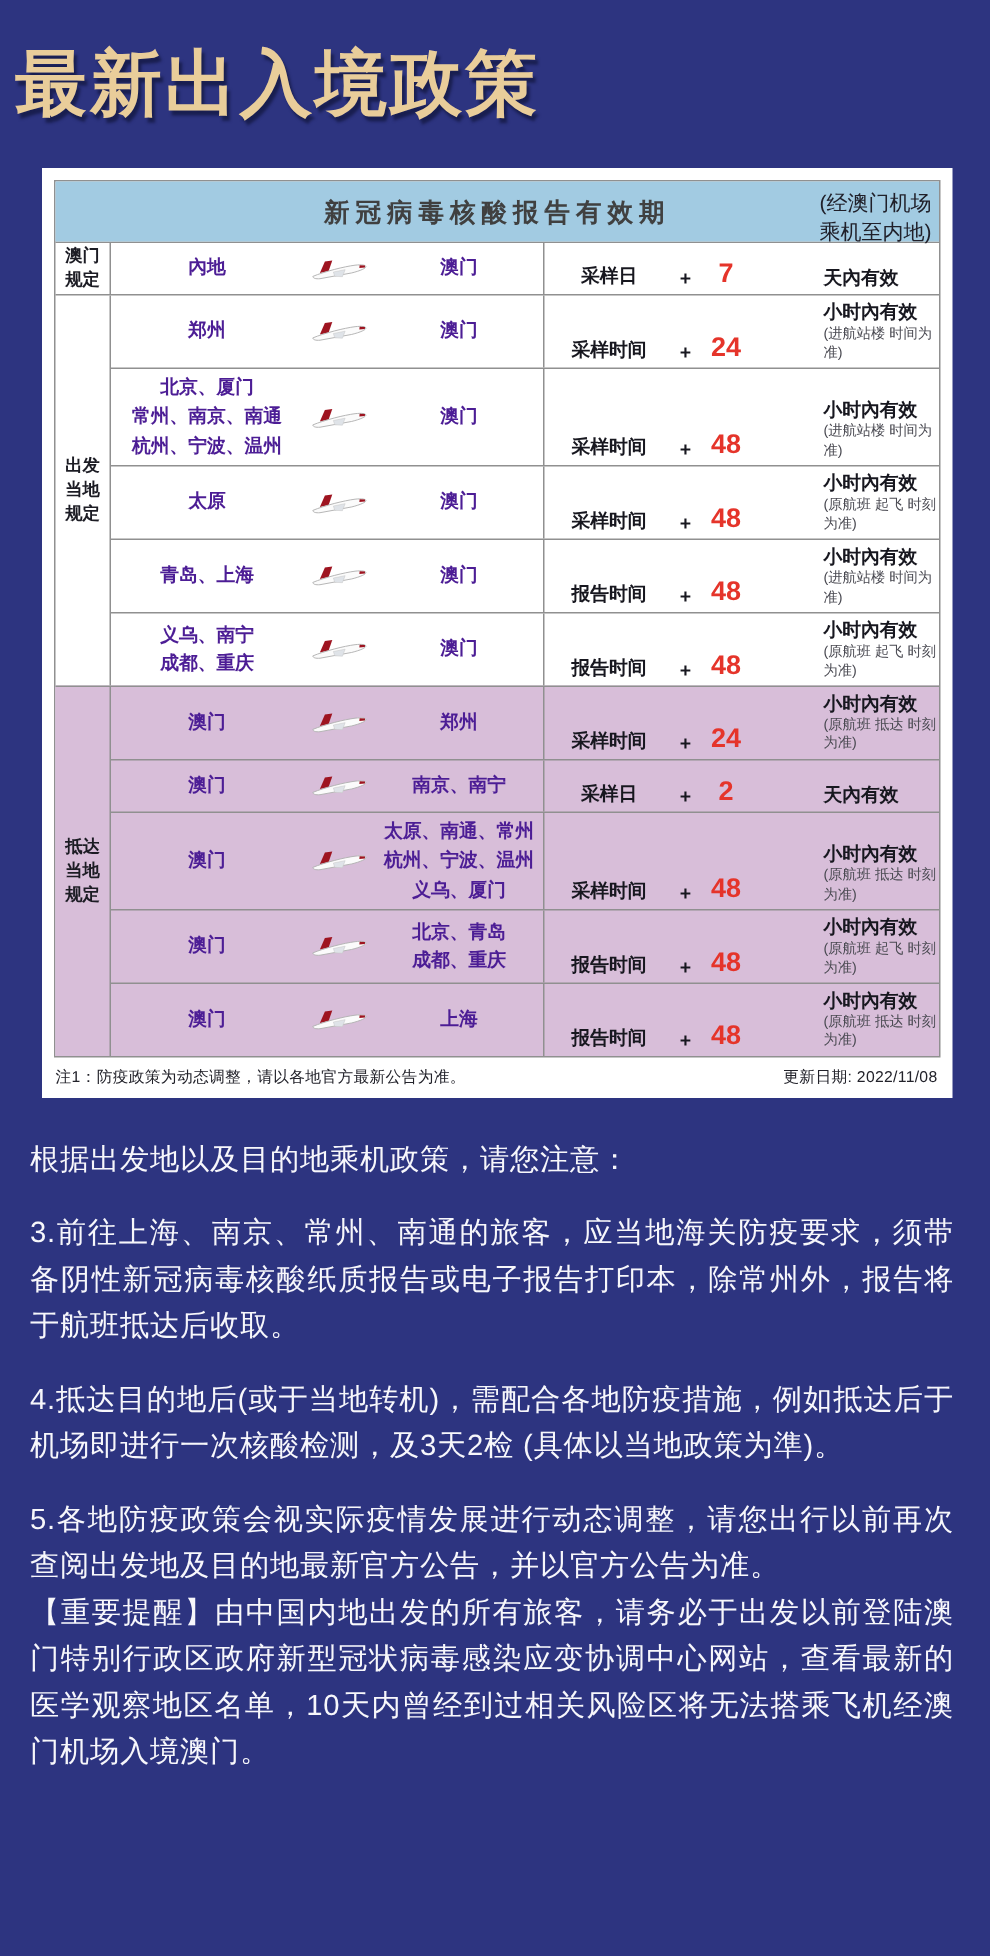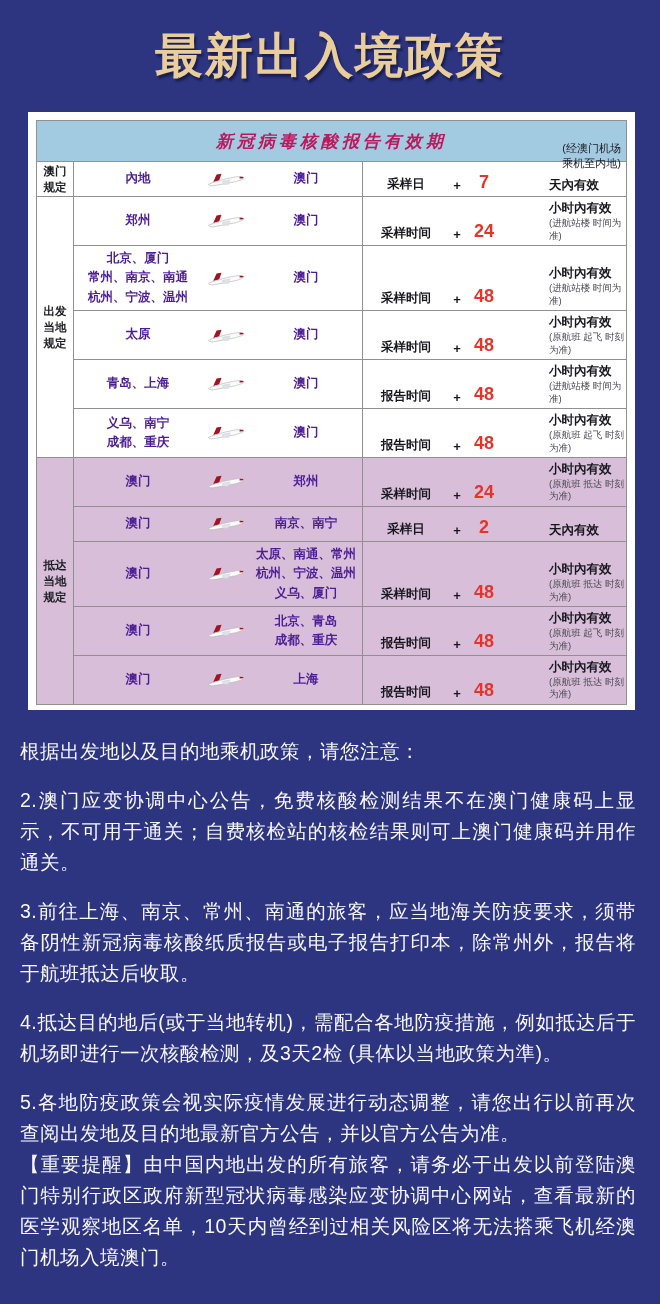--- a/index.html
+++ b/index.html
@@ -7,21 +7,20 @@
     width:660px; min-height:1304px;
     background:#2d3480;
     font-family:"Liberation Sans","DejaVu Sans",sans-serif;
     -webkit-font-smoothing:antialiased;
   }
   .page { position:relative; width:660px; min-height:1304px; overflow:hidden; }
 
   
   .page-title {
     margin:24px 10px 24px; padding:0;
-    text-align:center;
     color:#e9cd9a;
     font-size:48px; font-weight:900; letter-spacing:2px;
     text-shadow:2px 3px 2px rgba(10,12,40,0.55);
     white-space:nowrap;
   }
 
   
   .card {
     margin:0 25px 0 28px;
     background:#ffffff;
@@ -29,25 +28,25 @@
   }
   .tbl { border:1px solid #909090; }
 
   .thead {
     position:relative;
     background:#a2cbe2;
     height:40px;
     display:flex; align-items:center; justify-content:center;
   }
   .thead-title {
-    font-size:17px; font-weight:800; letter-spacing:4px; color:#be185d;font-style:italic;
+    font-size:17px; font-weight:800; letter-spacing:4px; color:#404040;
   }
   .thead-note {
-    position:absolute; right:5px; top:20px;
-    font-size:11px; line-height:1.35; text-align:right;
+    position:absolute; right:5px; top:5px;
+    font-size:14px; line-height:1.35; text-align:right;
     color:#20202a; white-space:pre-line; letter-spacing:0;
   }
 
   .sect { display:flex; border-top:1px solid #909090; }
   .catcell {
     width:36px; flex:0 0 36px;
     border-right:1px solid #909090;
     display:flex; align-items:center; justify-content:center;
     text-align:center;
     font-size:11.5px; font-weight:700; line-height:1.4;
@@ -397,24 +396,27 @@
               <span class="v-text">
                   <span class="v-unit">小时內有效</span>
                   <span class="v-cap">(原航班 抵达 时刻为准)</span>
                 </span>
             </div>
           </div>
         </div>
       </div>
     </div>
 
+    <div class="tfoot">
+      <span>注1：防疫政策为动态调整，请以各地官方最新公告为准。</span>
+      <span>更新日期: 2022/11/08</span>
+    </div>
   </div>
 
   <div class="notes">
     <p>根据出发地以及目的地乘机政策，请您注意：</p>
-    <p>2.澳门应变协调中心公告，免费核酸检测结果不在澳门健康码上显示，不可用于通关；自费核检站的核检结果则可上澳门健康码并用作通关。</p>
     <p>3.前往上海、南京、常州、南通的旅客，应当地海关防疫要求，须带备阴性新冠病毒核酸纸质报告或电子报告打印本，除常州外，报告将于航班抵达后收取。</p>
     <p>4.抵达目的地后(或于当地转机)，需配合各地防疫措施，例如抵达后于机场即进行一次核酸检测，及3天2检 (具体以当地政策为準)。</p>
     <p class="no-gap">5.各地防疫政策会视实际疫情发展进行动态调整，请您出行以前再次查阅出发地及目的地最新官方公告，并以官方公告为准。</p>
     <p class="no-gap">【重要提醒】由中国内地出发的所有旅客，请务必于出发以前登陆澳门特别行政区政府新型冠状病毒感染应变协调中心网站，查看最新的医学观察地区名单，10天内曾经到过相关风险区将无法搭乘飞机经澳门机场入境澳门。</p>
   </div>
 
 </div>
 
 </body></html>

